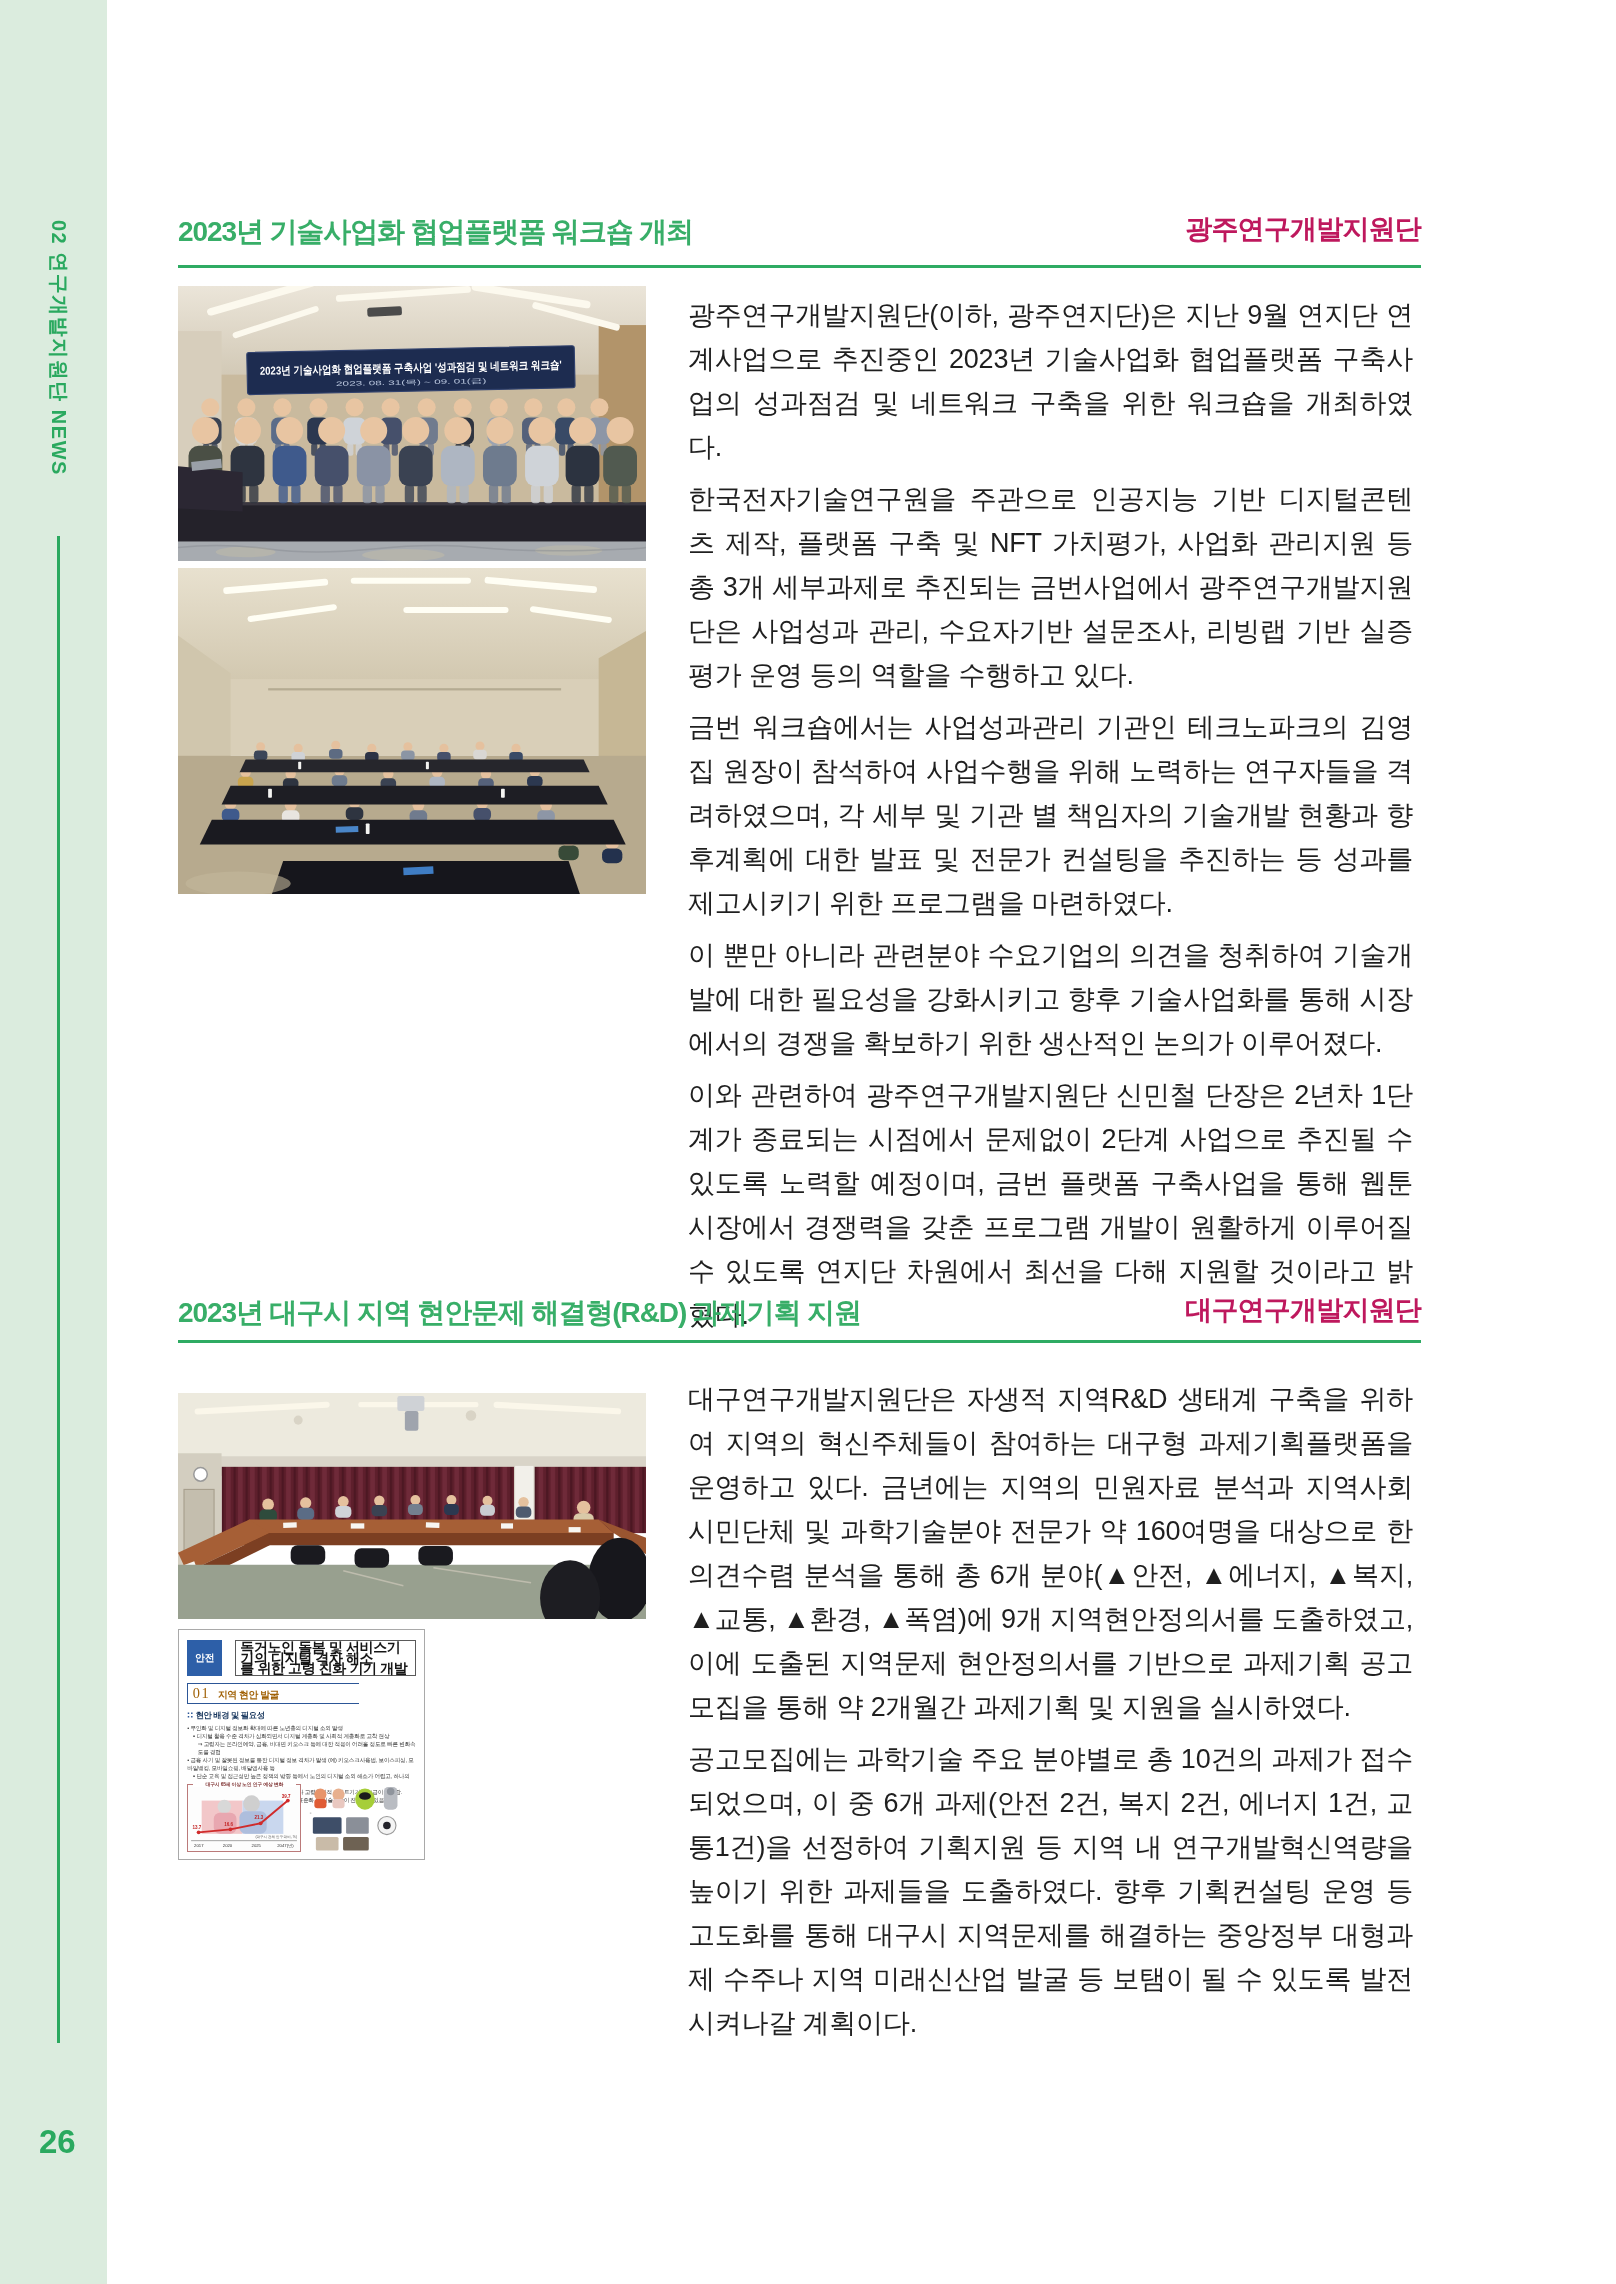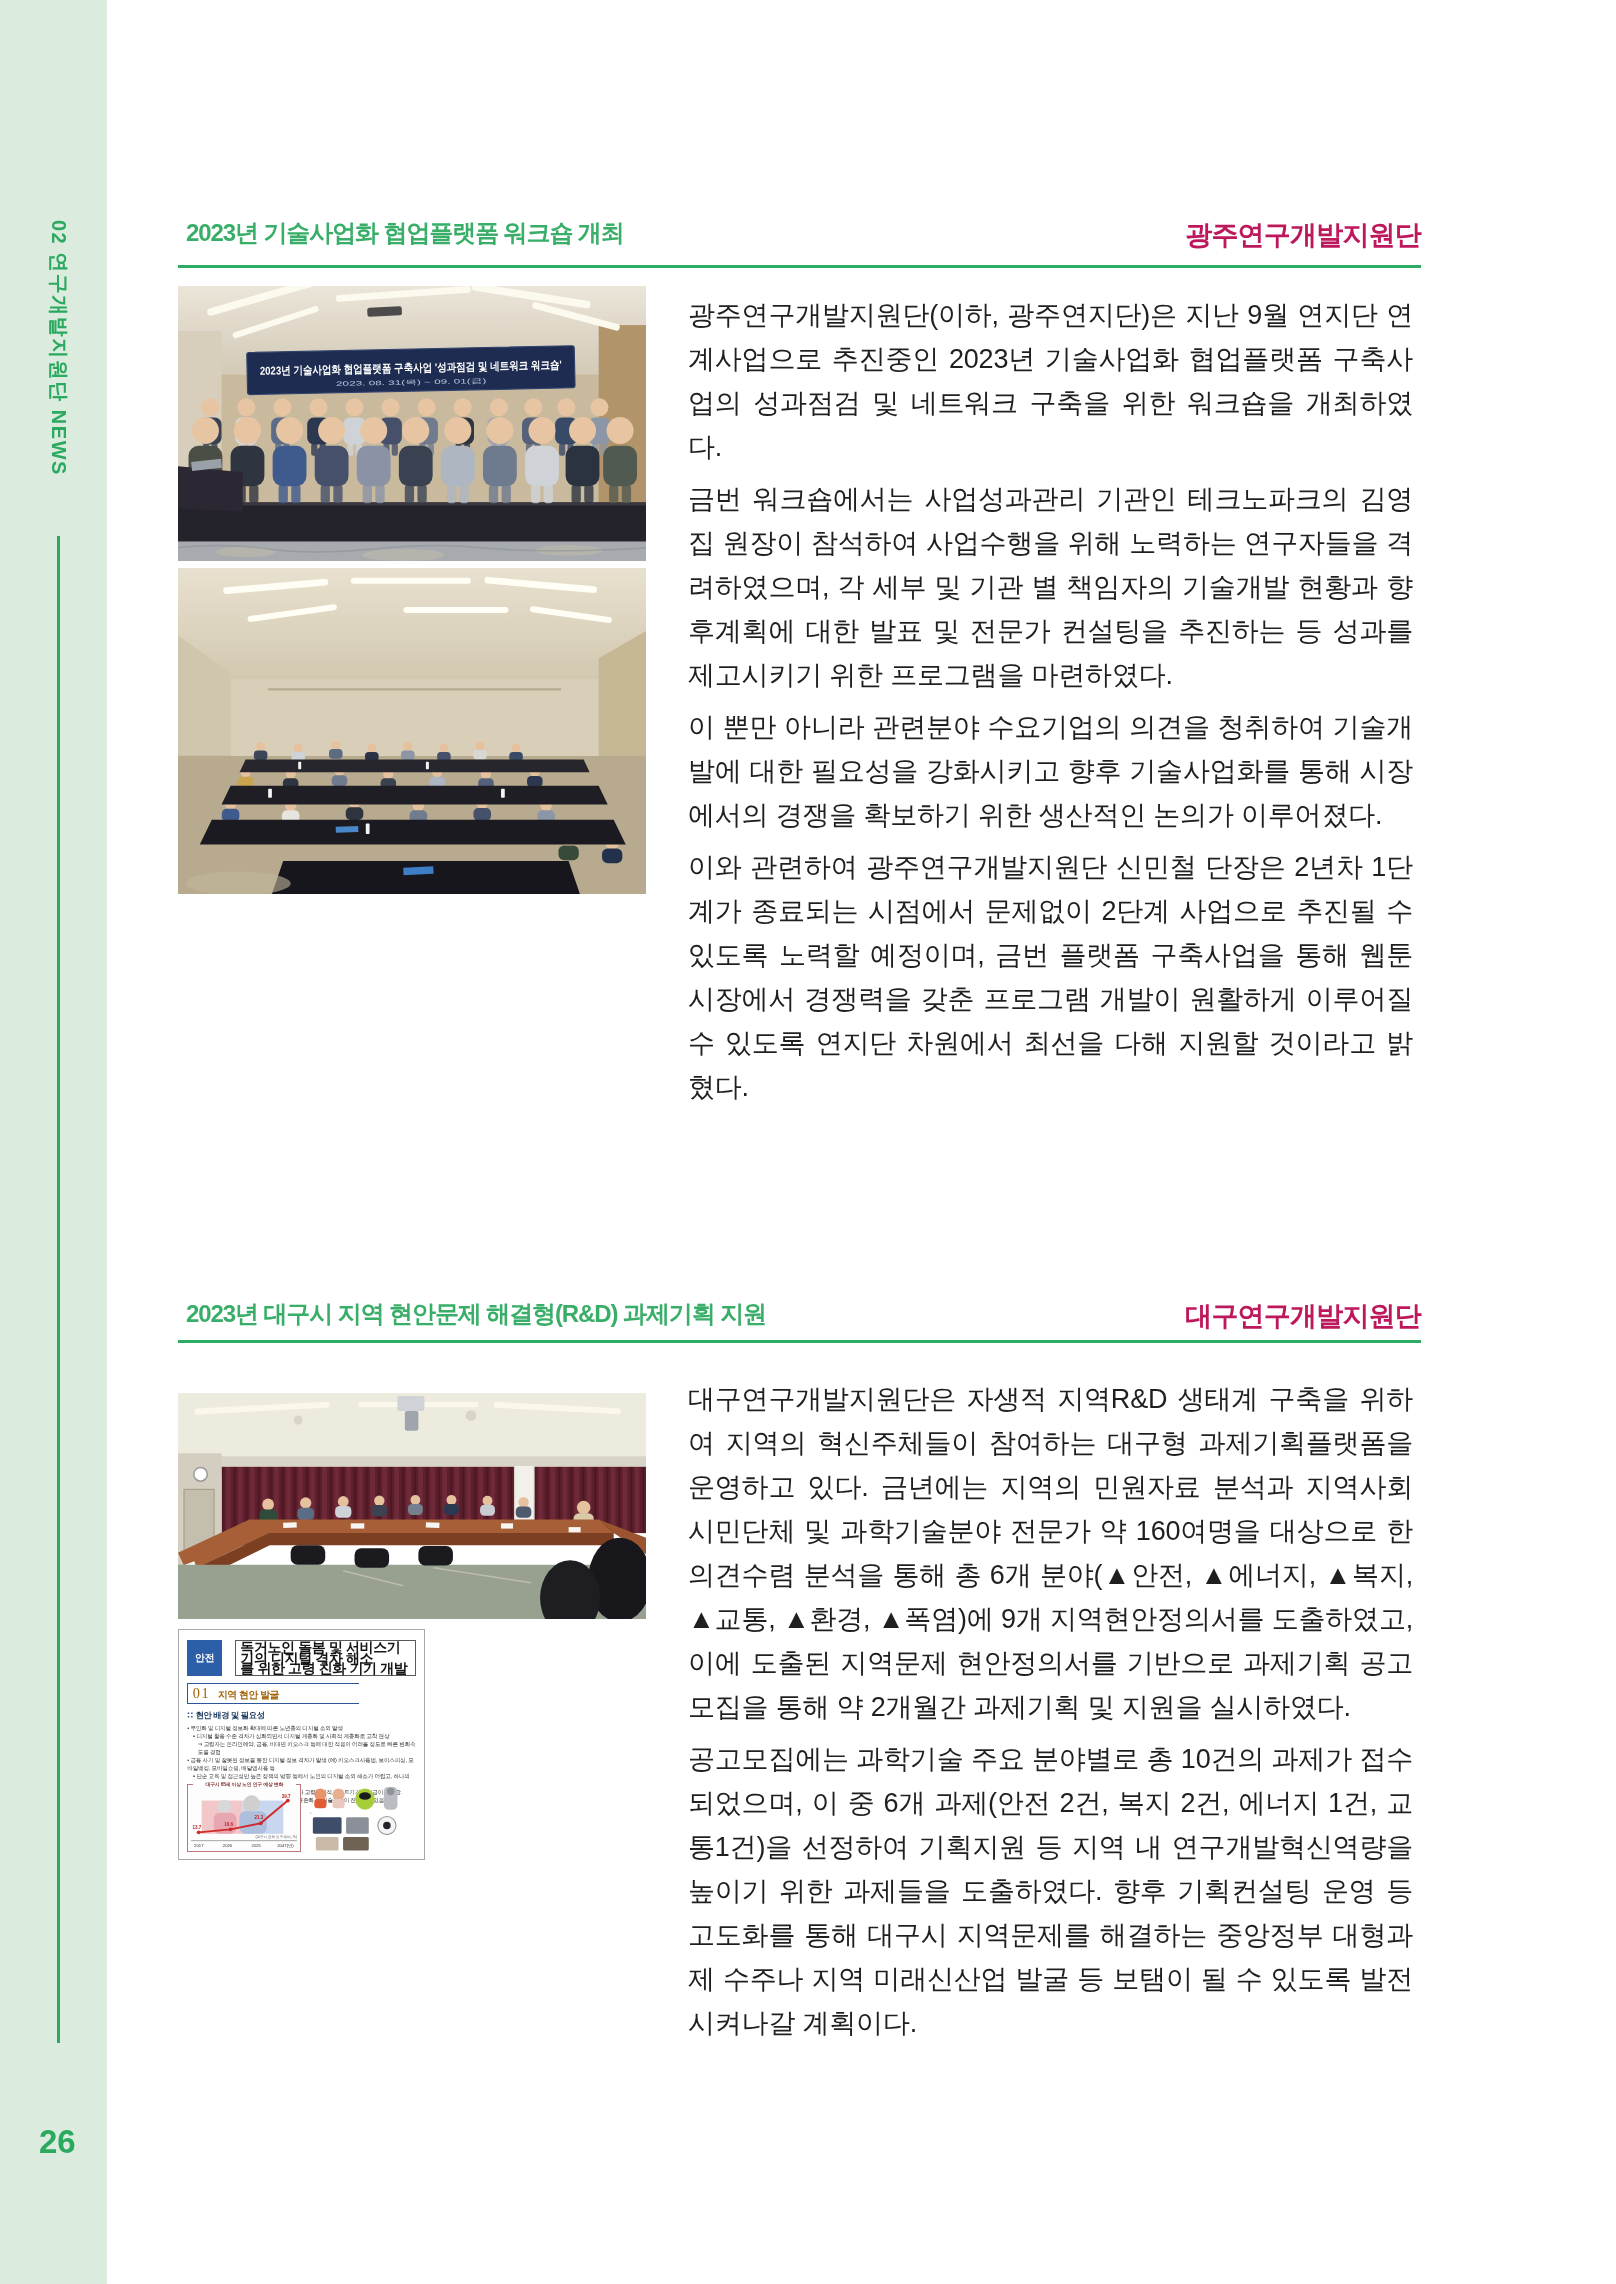--- a/index.html
+++ b/index.html
@@ -7,21 +7,21 @@
         font-family:"Liberation Sans","DejaVu Sans",sans-serif;}
   
   .sidebar{position:absolute;left:0;top:0;width:107px;height:2284px;background:#dbecde;}
   .side-label{position:absolute;left:72px;top:220px;transform-origin:0 0;transform:rotate(90deg);
         white-space:nowrap;font-size:20px;font-weight:700;letter-spacing:1.5px;color:#2aa95f;}
   .side-rule{position:absolute;left:57px;top:536px;width:3px;height:1507px;background:#2aa95f;}
   .page-num{position:absolute;left:39px;top:2123px;font-size:33px;font-weight:800;color:#2aa95f;}
   
   .content{position:absolute;left:178px;top:0;width:1243px;height:2284px;}
   .a-hdr{position:absolute;left:0;width:1243px;display:flex;align-items:flex-end;justify-content:space-between;}
-  .a-hdr h2{margin:8px;font-size:24px;line-height:1.15;font-weight:800;letter-spacing:-1.1px;color:#38ae68;}
+  .a-hdr h2{margin:0;font-size:28px;line-height:1.15;font-weight:800;letter-spacing:-1.1px;color:#38ae68;}
   .org{font-size:27px;font-weight:800;letter-spacing:-0.8px;color:#be185d;padding-bottom:1.5px;}
   .hdr1{top:211px;} .hdr2{top:1292px;}
   .divider{position:absolute;left:0;width:1243px;height:3px;background:#2eab63;}
   .div1{top:265px;} .div2{top:1340px;}
   .body-text{position:absolute;left:502px;width:741px;font-size:27px;line-height:44px;
         letter-spacing:-0.2px;color:#1f1f1f;text-align:justify;}
   .body-text p{margin:8px;}
   .bt1{top:285px;} .bt2{top:1369px;}
   figure{margin:0;}
   .ph{position:absolute;left:0;width:468px;}
@@ -211,20 +211,21 @@
             <rect x="120" y="294" width="5" height="12" rx="1"></rect>
             <rect x="430" y="294" width="5" height="12" rx="1"></rect>
             <rect x="250" y="340" width="5" height="14" rx="1"></rect>
           </g>
           <ellipse cx="80" cy="420" rx="70" ry="16" fill="#c3b79b" opacity=".6"></ellipse>
         </svg>
       </figure>
 
       <div class="body-text bt1">
         <p>광주연구개발지원단(이하, 광주연지단)은 지난 9월 연지단 연계사업으로 추진중인 2023년 기술사업화 협업플랫폼 구축사업의 성과점검 및 네트워크 구축을 위한 워크숍을 개최하였다.</p>
+        <p>한국전자기술연구원을 주관으로 인공지능 기반 디지털콘텐츠 제작, 플랫폼 구축 및 NFT 가치평가, 사업화 관리지원 등 총 3개 세부과제로 추진되는 금번사업에서 광주연구개발지원단은 사업성과 관리, 수요자기반 설문조사, 리빙랩 기반 실증 평가 운영 등의 역할을 수행하고 있다.</p>
         <p>금번 워크숍에서는 사업성과관리 기관인 테크노파크의 김영집 원장이 참석하여 사업수행을 위해 노력하는 연구자들을 격려하였으며, 각 세부 및 기관 별 책임자의 기술개발 현황과 향후계획에 대한 발표 및 전문가 컨설팅을 추진하는 등 성과를 제고시키기 위한 프로그램을 마련하였다.</p>
         <p>이 뿐만 아니라 관련분야 수요기업의 의견을 청취하여 기술개발에 대한 필요성을 강화시키고 향후 기술사업화를 통해 시장에서의 경쟁을 확보하기 위한 생산적인 논의가 이루어졌다.</p>
         <p>이와 관련하여 광주연구개발지원단 신민철 단장은 2년차 1단계가 종료되는 시점에서 문제없이 2단계 사업으로 추진될 수 있도록 노력할 예정이며, 금번 플랫폼 구축사업을 통해 웹툰 시장에서 경쟁력을 갖춘 프로그램 개발이 원활하게 이루어질 수 있도록 연지단 차원에서 최선을 다해 지원할 것이라고 밝혔다.</p>
       </div>
     </section>
 
     <section>
       <header class="a-hdr hdr2">
         <h2>2023년 대구시 지역 현안문제 해결형(R&amp;D) 과제기획 지원</h2>
         <span class="org">대구연구개발지원단</span>

